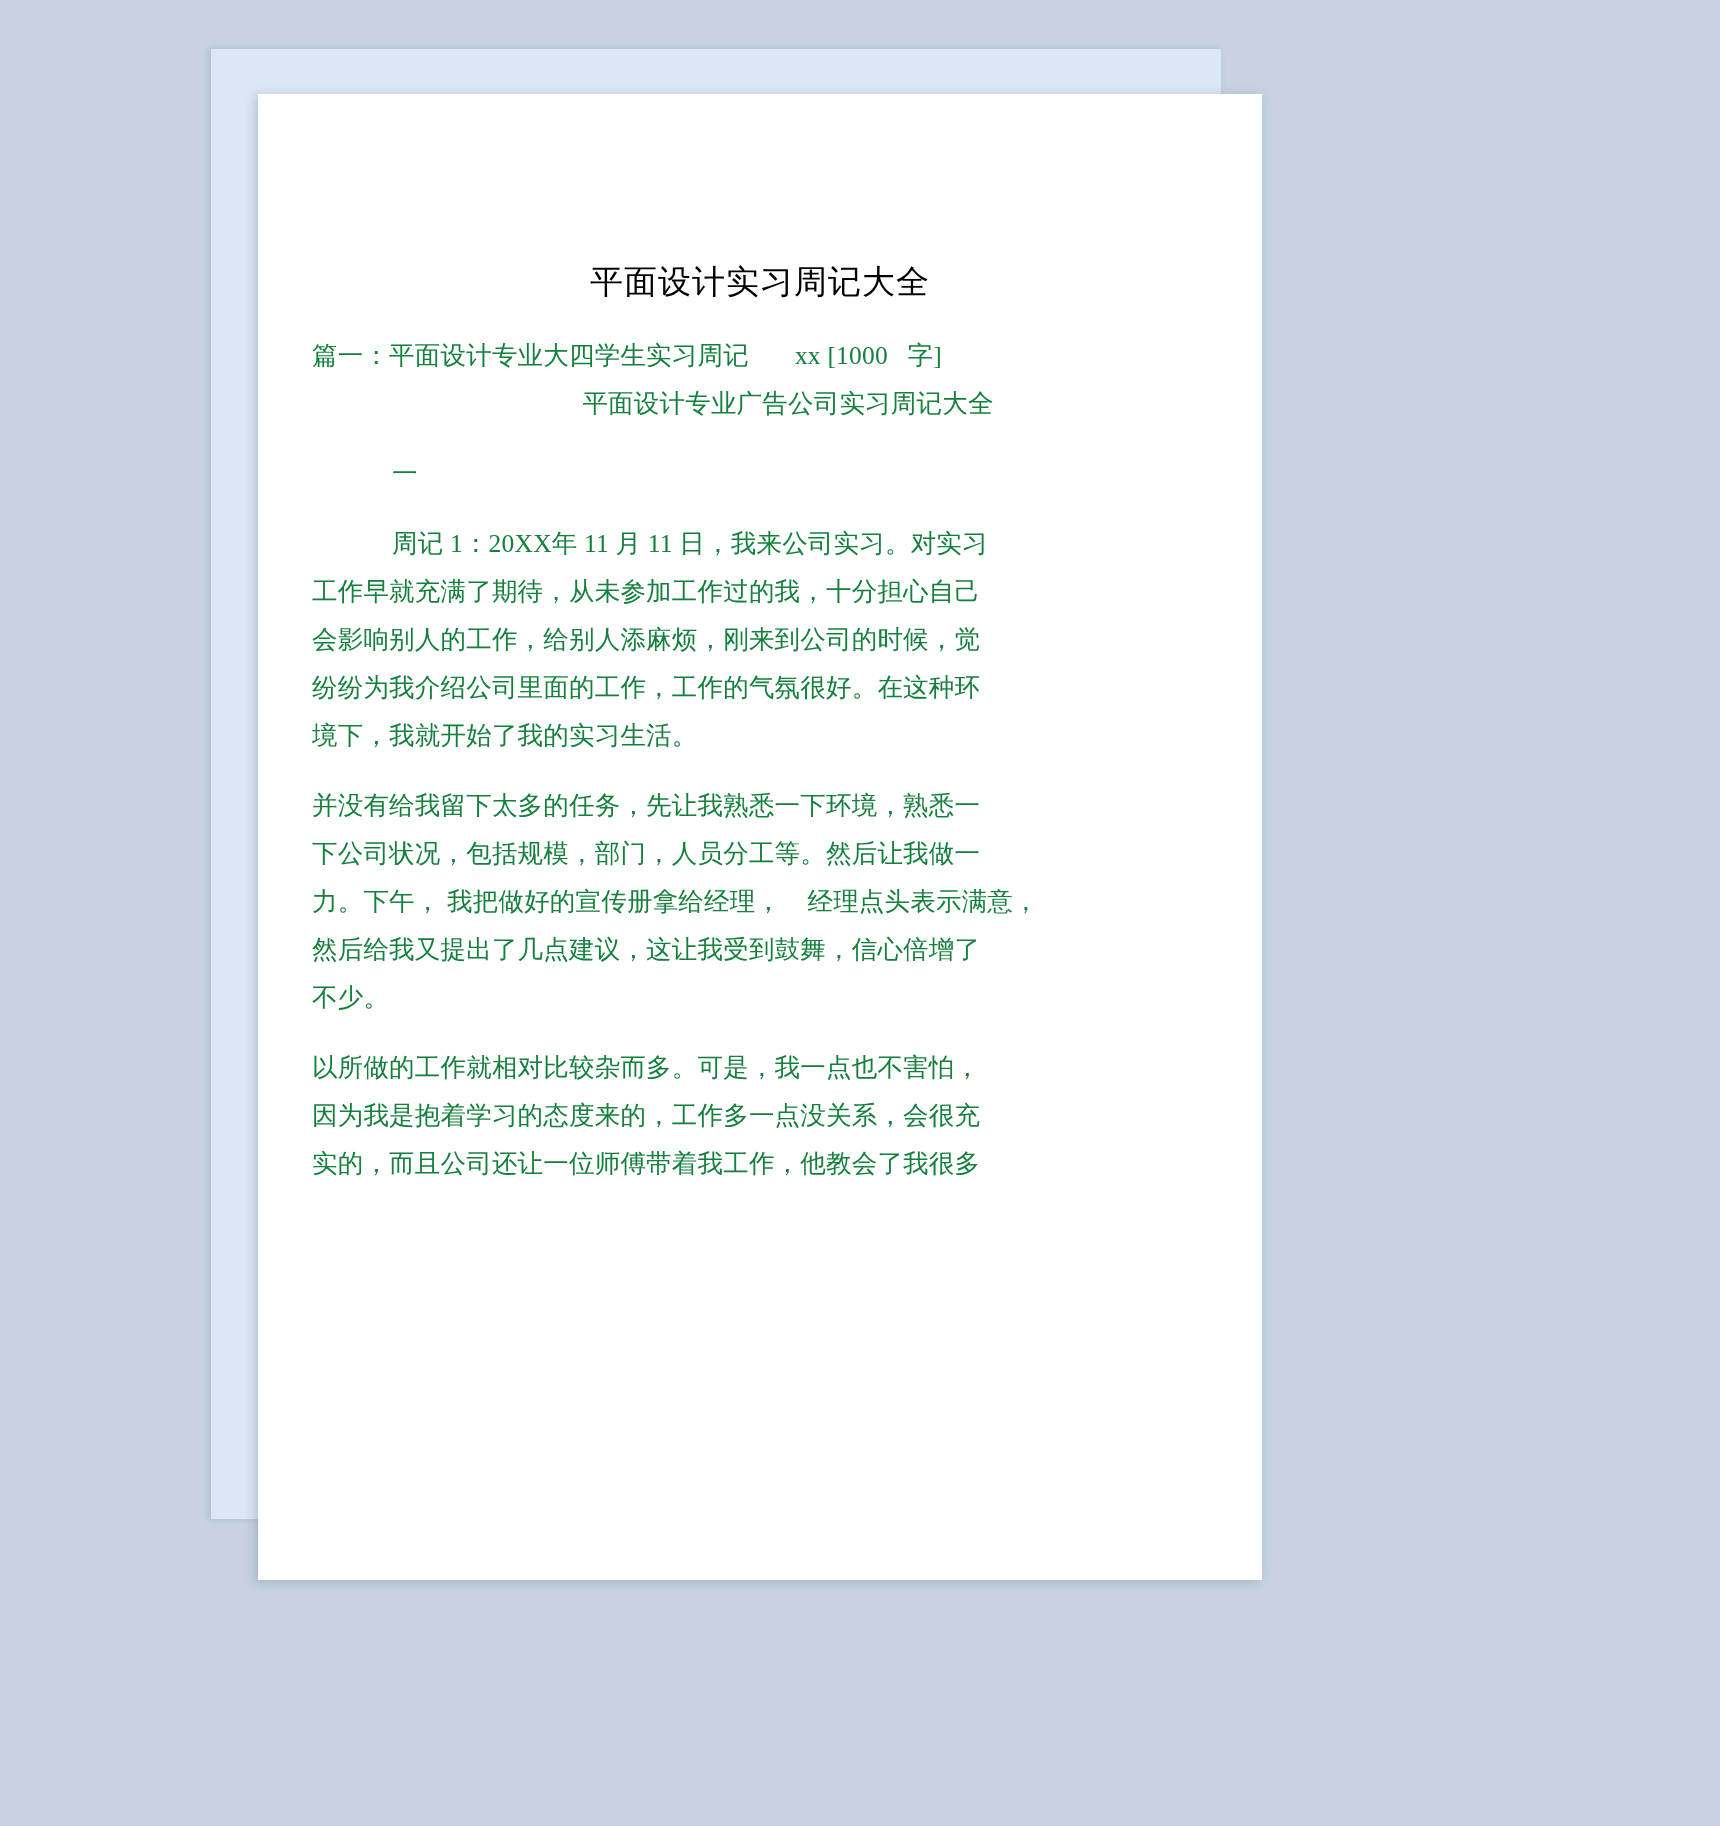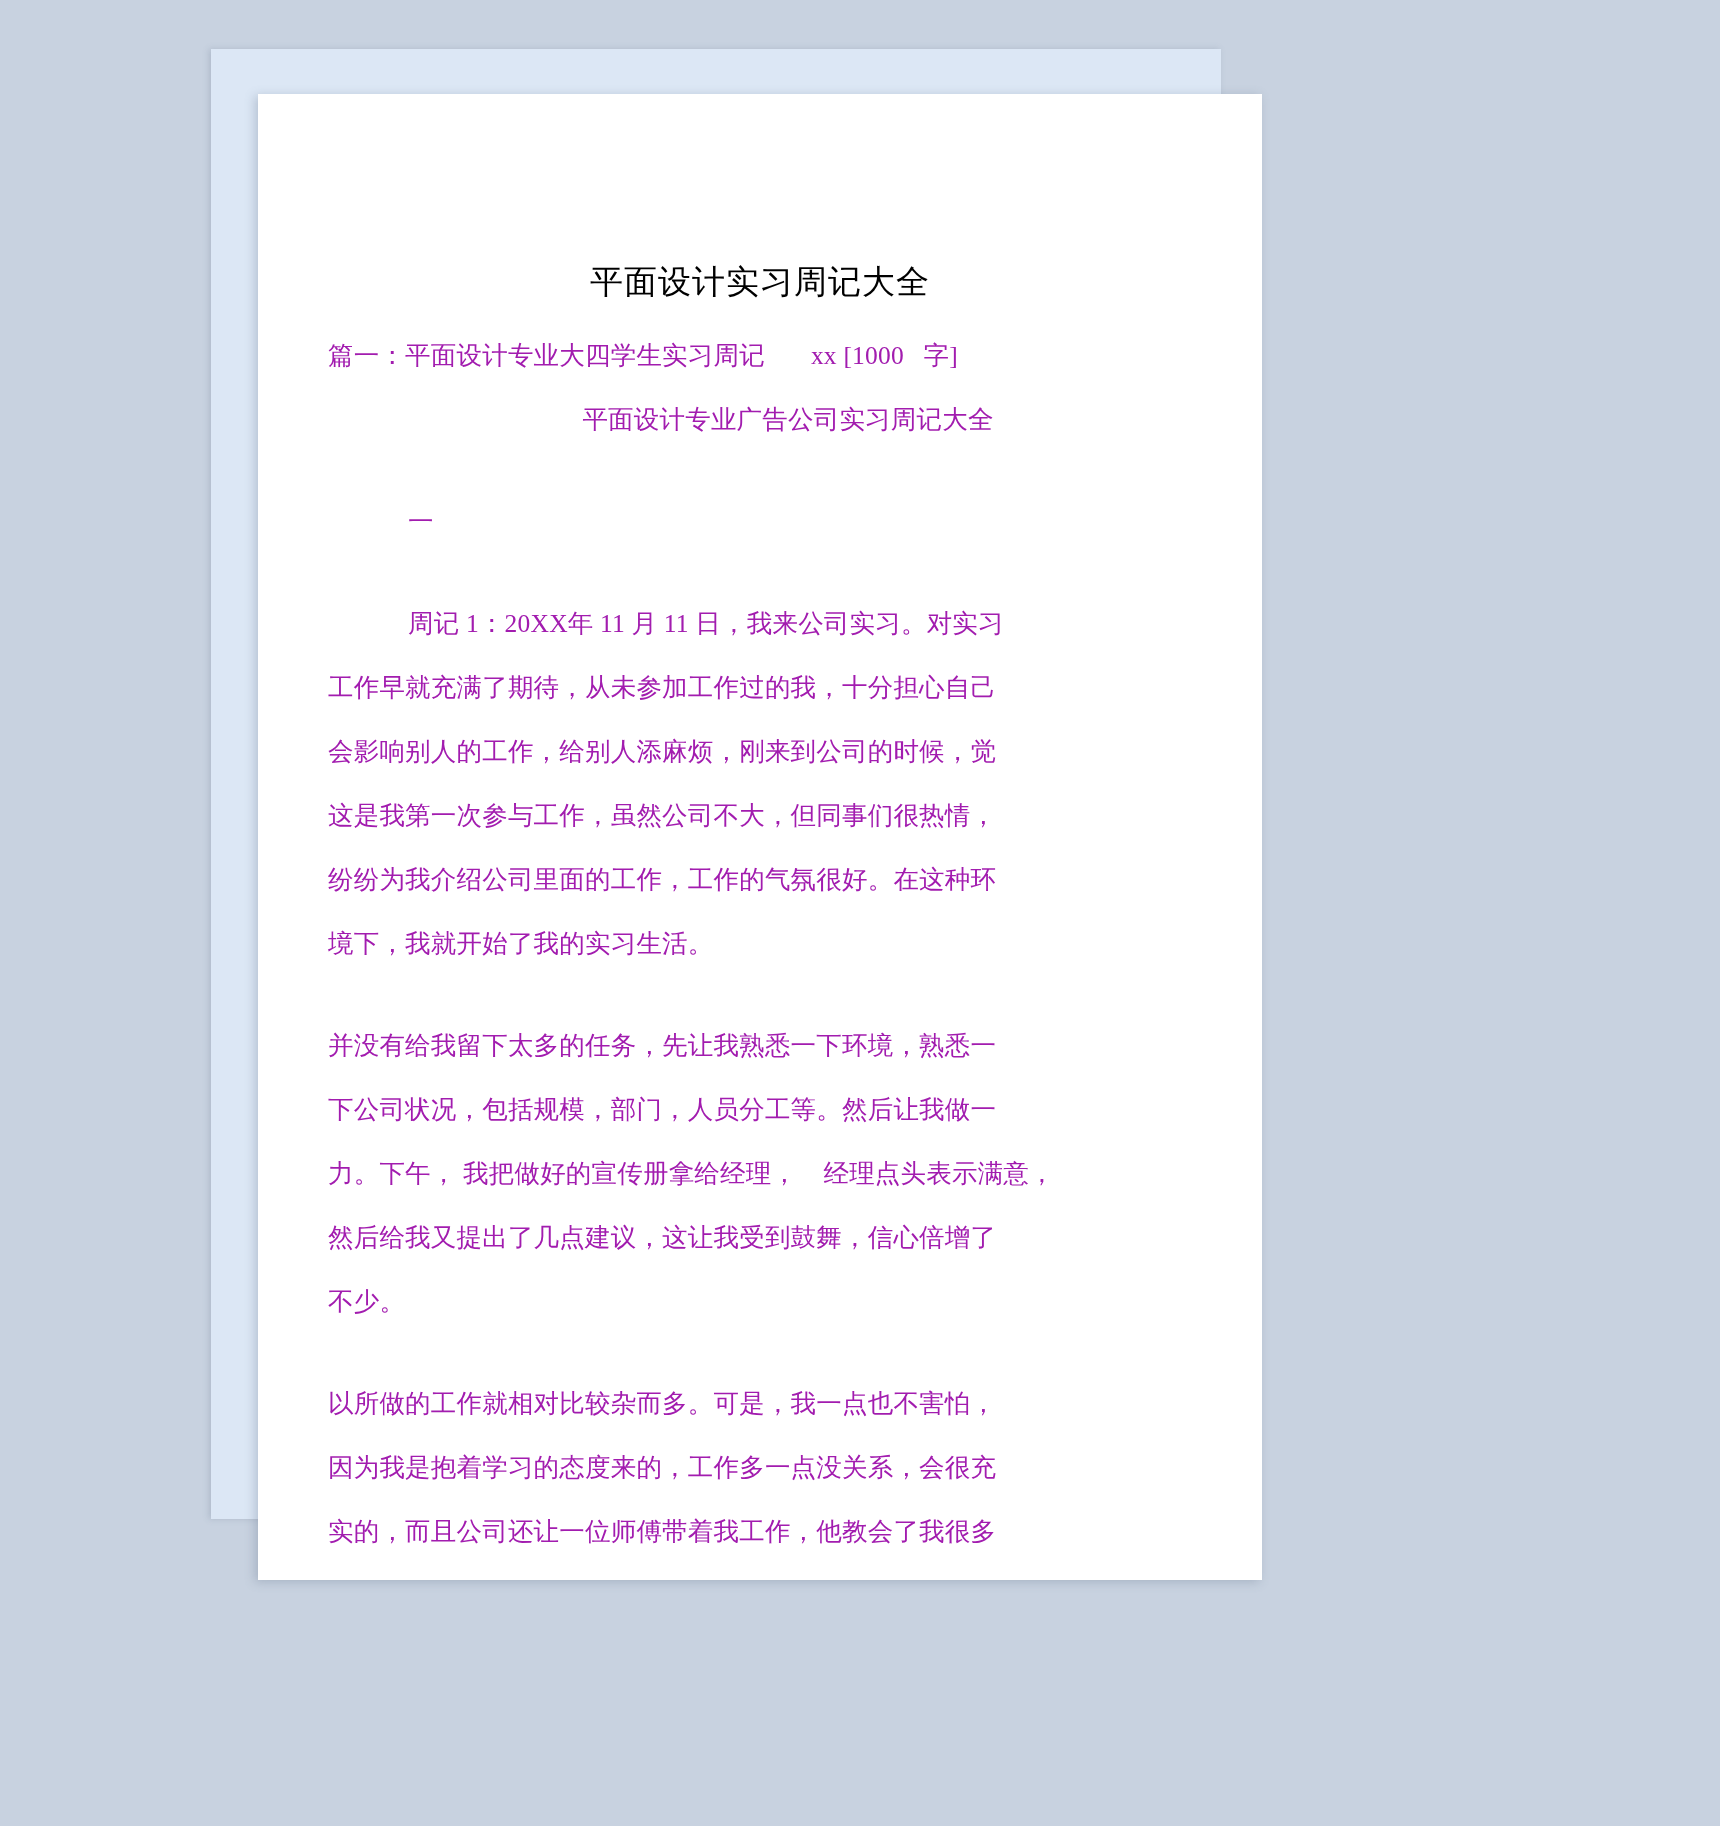--- a/index.html
+++ b/index.html
@@ -68,23 +68,23 @@
   }
 
   .body-block {
     padding: 0 54px 0 54px;
     margin-top: 30px;
   }
 
   .line {
     font-size: 25.5px;
     line-height: 48px;
-    color: #a21caf;
+    color: #15803d;
     white-space: pre;
-    margin: 16px;
+    margin: 0;
     letter-spacing: 0.2px;
   }
 
   .indent-1 { padding-left: 56px; text-align: center; }
   .indent-2 { padding-left: 80px; }
 
   .spacer-sm { height: 22px; }
 </style>
 </head>
 <body>
@@ -107,21 +107,20 @@
         <div class="spacer-sm"></div>
 
         <div class="line indent-2">一</div>
 
         <div class="spacer-sm"></div>
 
         <div>
           <div class="line indent-2">周记 1：20XX年 11 月 11 日，我来公司实习。对实习</div>
           <div class="line">工作早就充满了期待，从未参加工作过的我，十分担心自己</div>
           <div class="line">会影响别人的工作，给别人添麻烦，刚来到公司的时候，觉</div>
-          <div class="line">这是我第一次参与工作，虽然公司不大，但同事们很热情，</div>
           <div class="line">纷纷为我介绍公司里面的工作，工作的气氛很好。在这种环</div>
           <div class="line">境下，我就开始了我的实习生活。</div>
         </div>
 
         <div class="spacer-sm"></div>
 
         <div>
           <div class="line">并没有给我留下太多的任务，先让我熟悉一下环境，熟悉一</div>
           <div class="line">下公司状况，包括规模，部门，人员分工等。然后让我做一</div>
           <div class="line">力。下午， 我把做好的宣传册拿给经理，    经理点头表示满意，</div>

